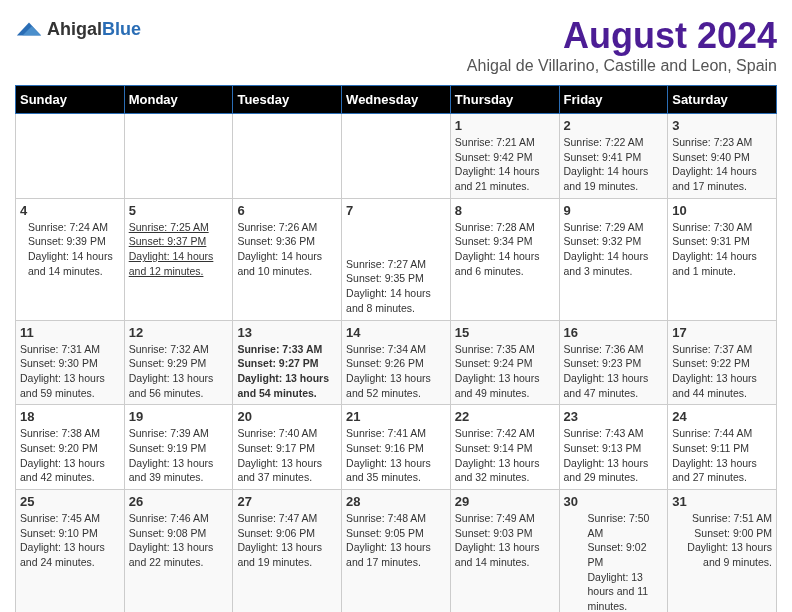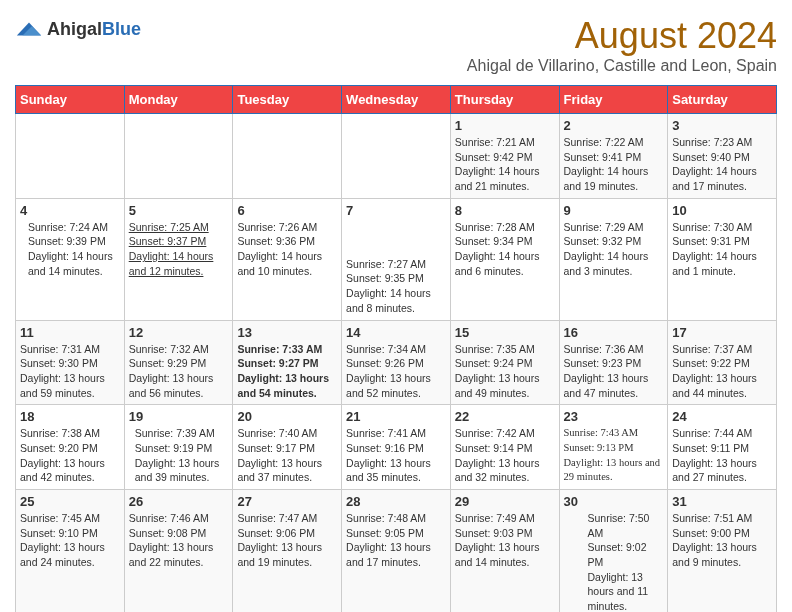--- a/index.html
+++ b/index.html
@@ -23,34 +23,34 @@
     }
     .logo-icon {
       width: 28px;
       height: 28px;
     }
     .title-area {
       text-align: right;
     }
     .main-title {
       font-size: 36px;
-      color: #a16207;
-      font-weight: normal;
+      color: #4c1d95;
+      font-weight: bold;
     }
     .subtitle {
       font-size: 16px;
       color: #555;
     }
     .calendar {
       width: 100%;
       border-collapse: collapse;
       font-size: 11px;
     }
     .calendar thead tr {
-      background-color: #ef4444;
+      background-color: #000000;
       color: #fff;
     }
     .calendar thead th {
       padding: 6px 4px;
       text-align: left;
       font-size: 13px;
       border: 1px solid #2a6db5;
     }
     .calendar tbody td {
       border: 1px solid #ccc;
@@ -242,21 +242,21 @@
       </tr>
       <tr>
         <td>
           <span class="day-number">18</span>
           <div class="day-info" style="white-space: pre-line;">Sunrise: 7:38 AM
 Sunset: 9:20 PM
 Daylight: 13 hours and 42 minutes.</div>
         </td>
         <td>
           <span class="day-number">19</span>
-          <div class="day-info" style="white-space: pre-line; margin-left: 6px;">Sunrise: 7:39 AM
+          <div class="day-info" style="white-space: pre-line;">Sunrise: 7:39 AM
 Sunset: 9:19 PM
 Daylight: 13 hours and 39 minutes.</div>
         </td>
         <td>
           <span class="day-number">20</span>
           <div class="day-info" style="white-space: pre-line;">Sunrise: 7:40 AM
 Sunset: 9:17 PM
 Daylight: 13 hours and 37 minutes.</div>
         </td>
         <td>
@@ -266,21 +266,21 @@
 Daylight: 13 hours and 35 minutes.</div>
         </td>
         <td>
           <span class="day-number">22</span>
           <div class="day-info" style="white-space: pre-line;">Sunrise: 7:42 AM
 Sunset: 9:14 PM
 Daylight: 13 hours and 32 minutes.</div>
         </td>
         <td>
           <span class="day-number">23</span>
-          <div class="day-info" style="white-space: pre-line; font-family: Liberation Serif, serif;">Sunrise: 7:43 AM
+          <div class="day-info" style="white-space: pre-line;">Sunrise: 7:43 AM
 Sunset: 9:13 PM
 Daylight: 13 hours and 29 minutes.</div>
         </td>
         <td>
           <span class="day-number">24</span>
           <div class="day-info" style="white-space: pre-line;">Sunrise: 7:44 AM
 Sunset: 9:11 PM
 Daylight: 13 hours and 27 minutes.</div>
         </td>
       </tr>
@@ -316,21 +316,21 @@
 Daylight: 13 hours and 14 minutes.</div>
         </td>
         <td>
           <span class="day-number">30</span>
           <div class="day-info" style="white-space: pre-line; margin-left: 24px;">Sunrise: 7:50 AM
 Sunset: 9:02 PM
 Daylight: 13 hours and 11 minutes.</div>
         </td>
         <td>
           <span class="day-number">31</span>
-          <div class="day-info" style="white-space: pre-line;">Sunrise: 7:51 AM
+          <div class="day-info" style="white-space: pre-line; text-align: right;">Sunrise: 7:51 AM
 Sunset: 9:00 PM
 Daylight: 13 hours and 9 minutes.</div>
         </td>
       </tr>
     </tbody>
 </table>
 
 <div class="footer">
   <span class="footer-box"></span>
   <span>Daylight hours</span>

